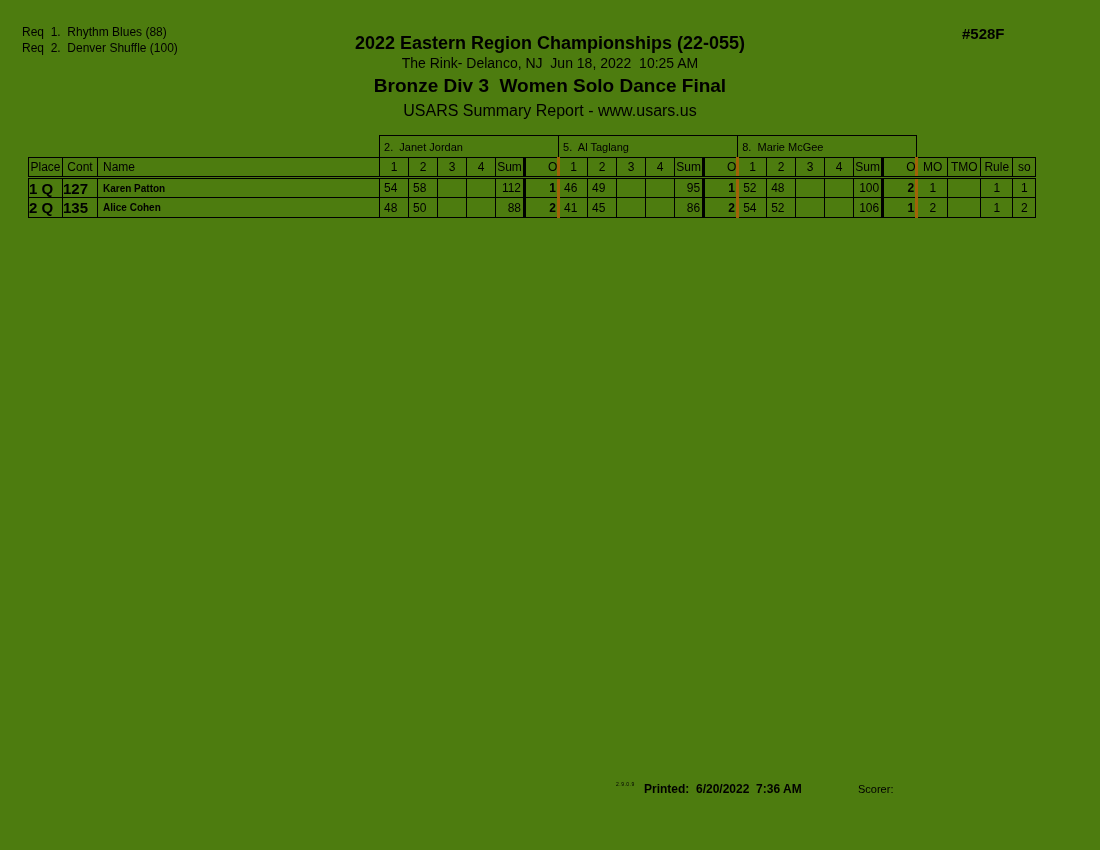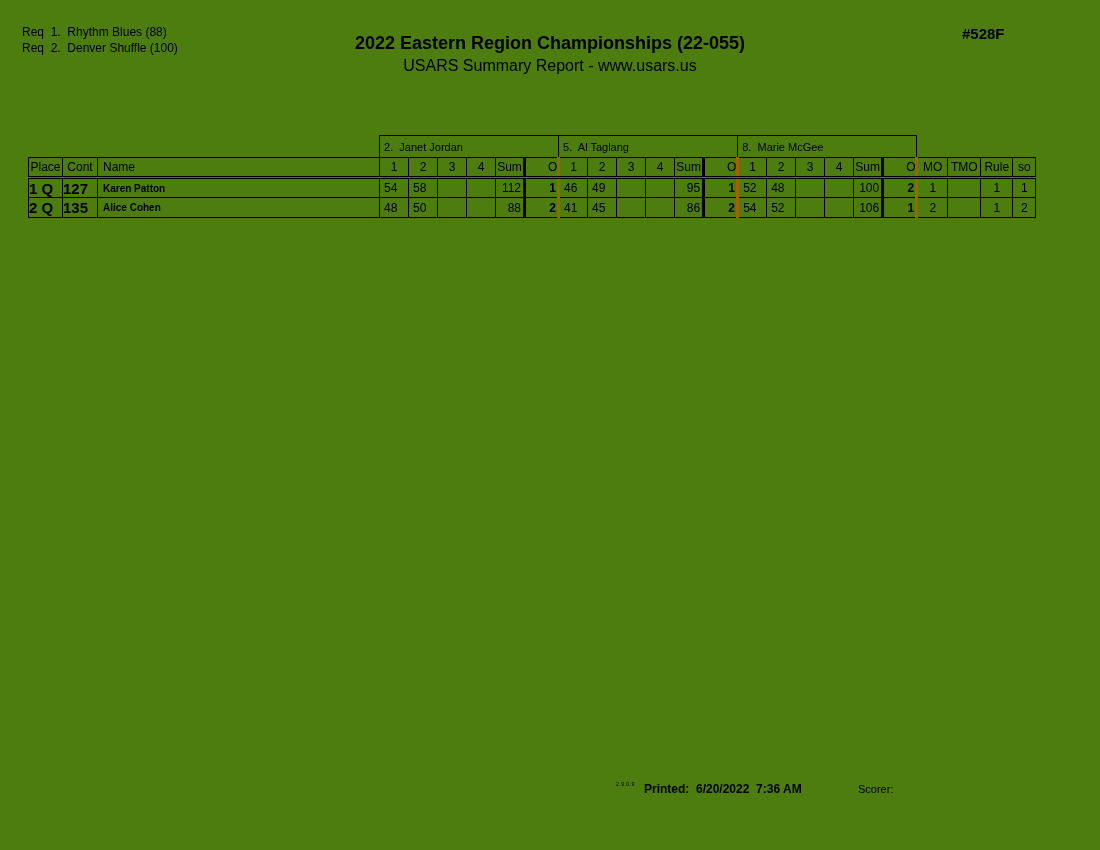--- a/index.html
+++ b/index.html
@@ -124,20 +124,22 @@
 
 <div class="page">
 
   <div class="req-block">
     <div data-bind="header.requirements.0">Req  1.  Rhythm Blues (88)</div>
     <div data-bind="header.requirements.1">Req  2.  Denver Shuffle (100)</div>
   </div>
 
   <div class="title-block">
     <div class="t-main" data-bind="header.title">2022 Eastern Region Championships (22-055)</div>
+    <div class="t-venue" data-bind="header.venue_line">The Rink- Delanco, NJ  Jun 18, 2022  10:25 AM</div>
+    <div class="t-event" data-bind="header.event_line">Bronze Div 3  Women Solo Dance Final</div>
     <div class="t-report" data-bind="header.report_line">USARS Summary Report - www.usars.us</div>
   </div>
 
   <div class="event-num" data-bind="header.event_number">#528F</div>
 
   <table class="results">
     <colgroup>
       <col style="width:34px">
         <col style="width:35px">
         <col style="width:282px">

